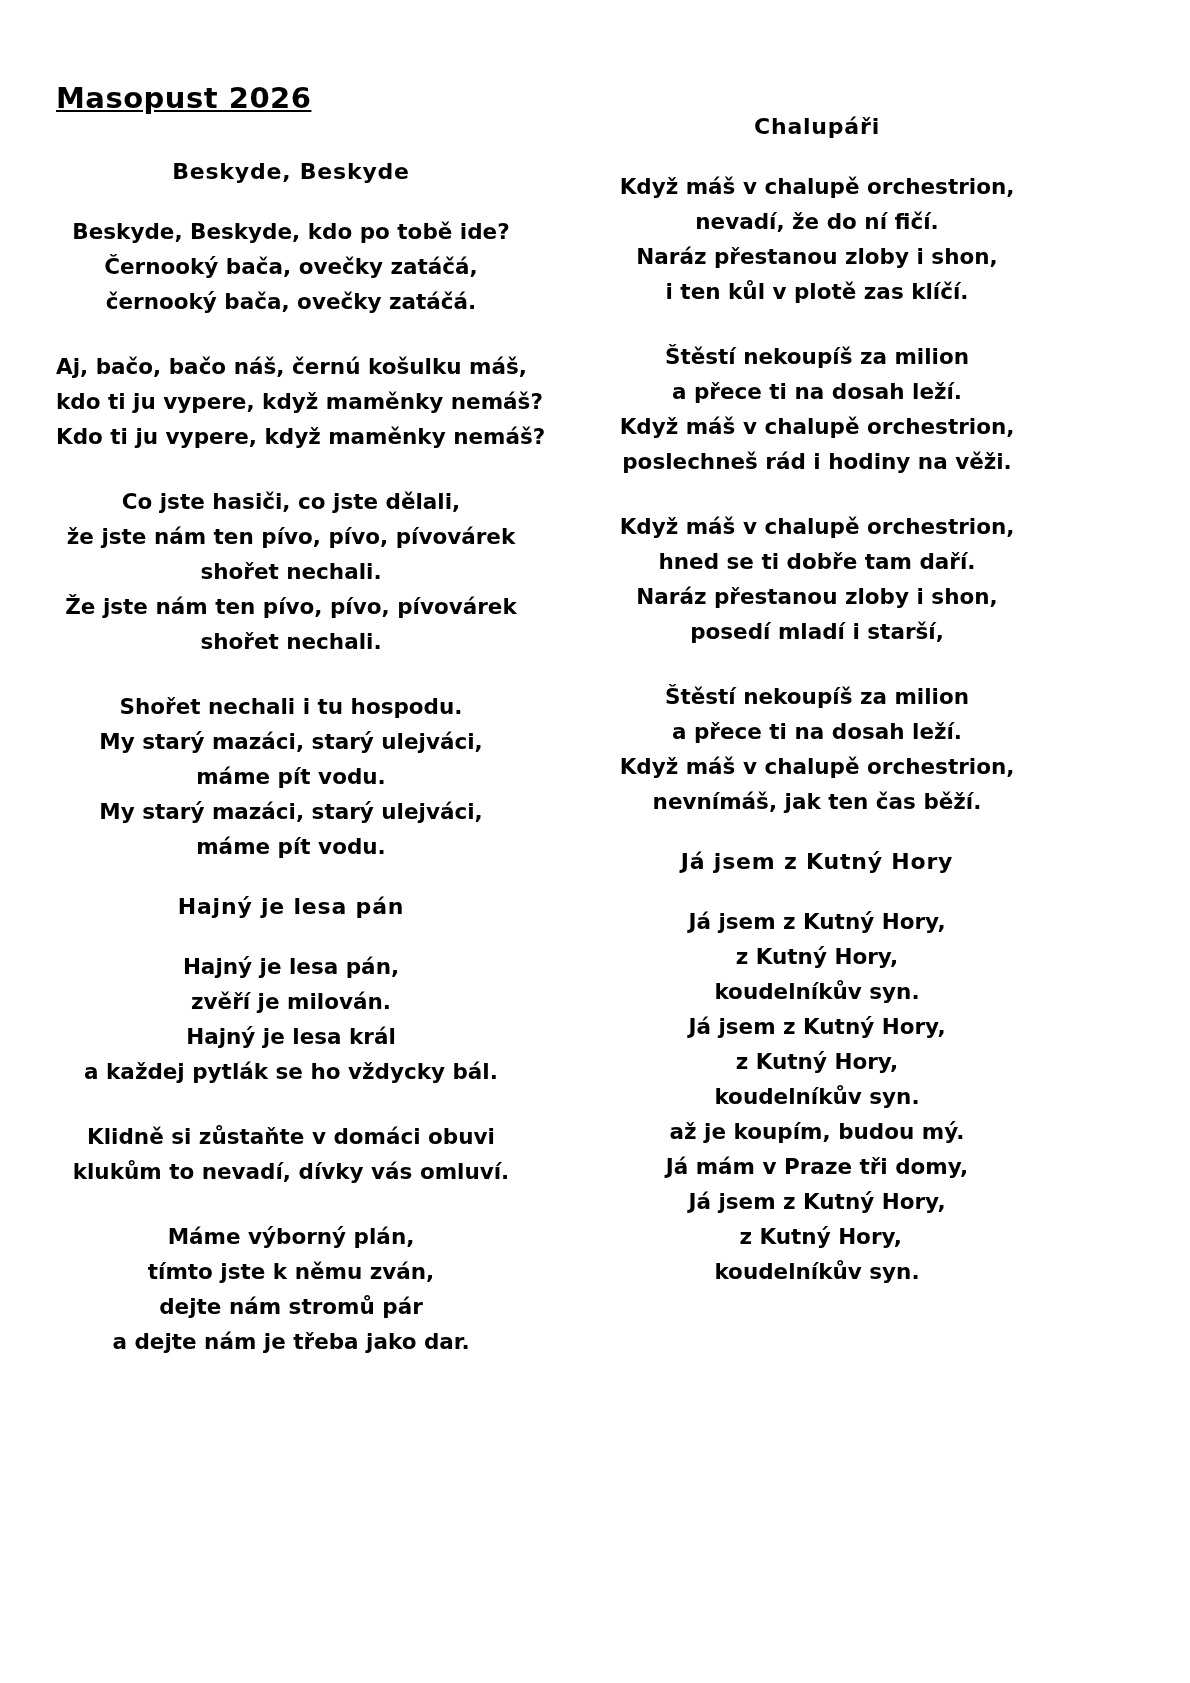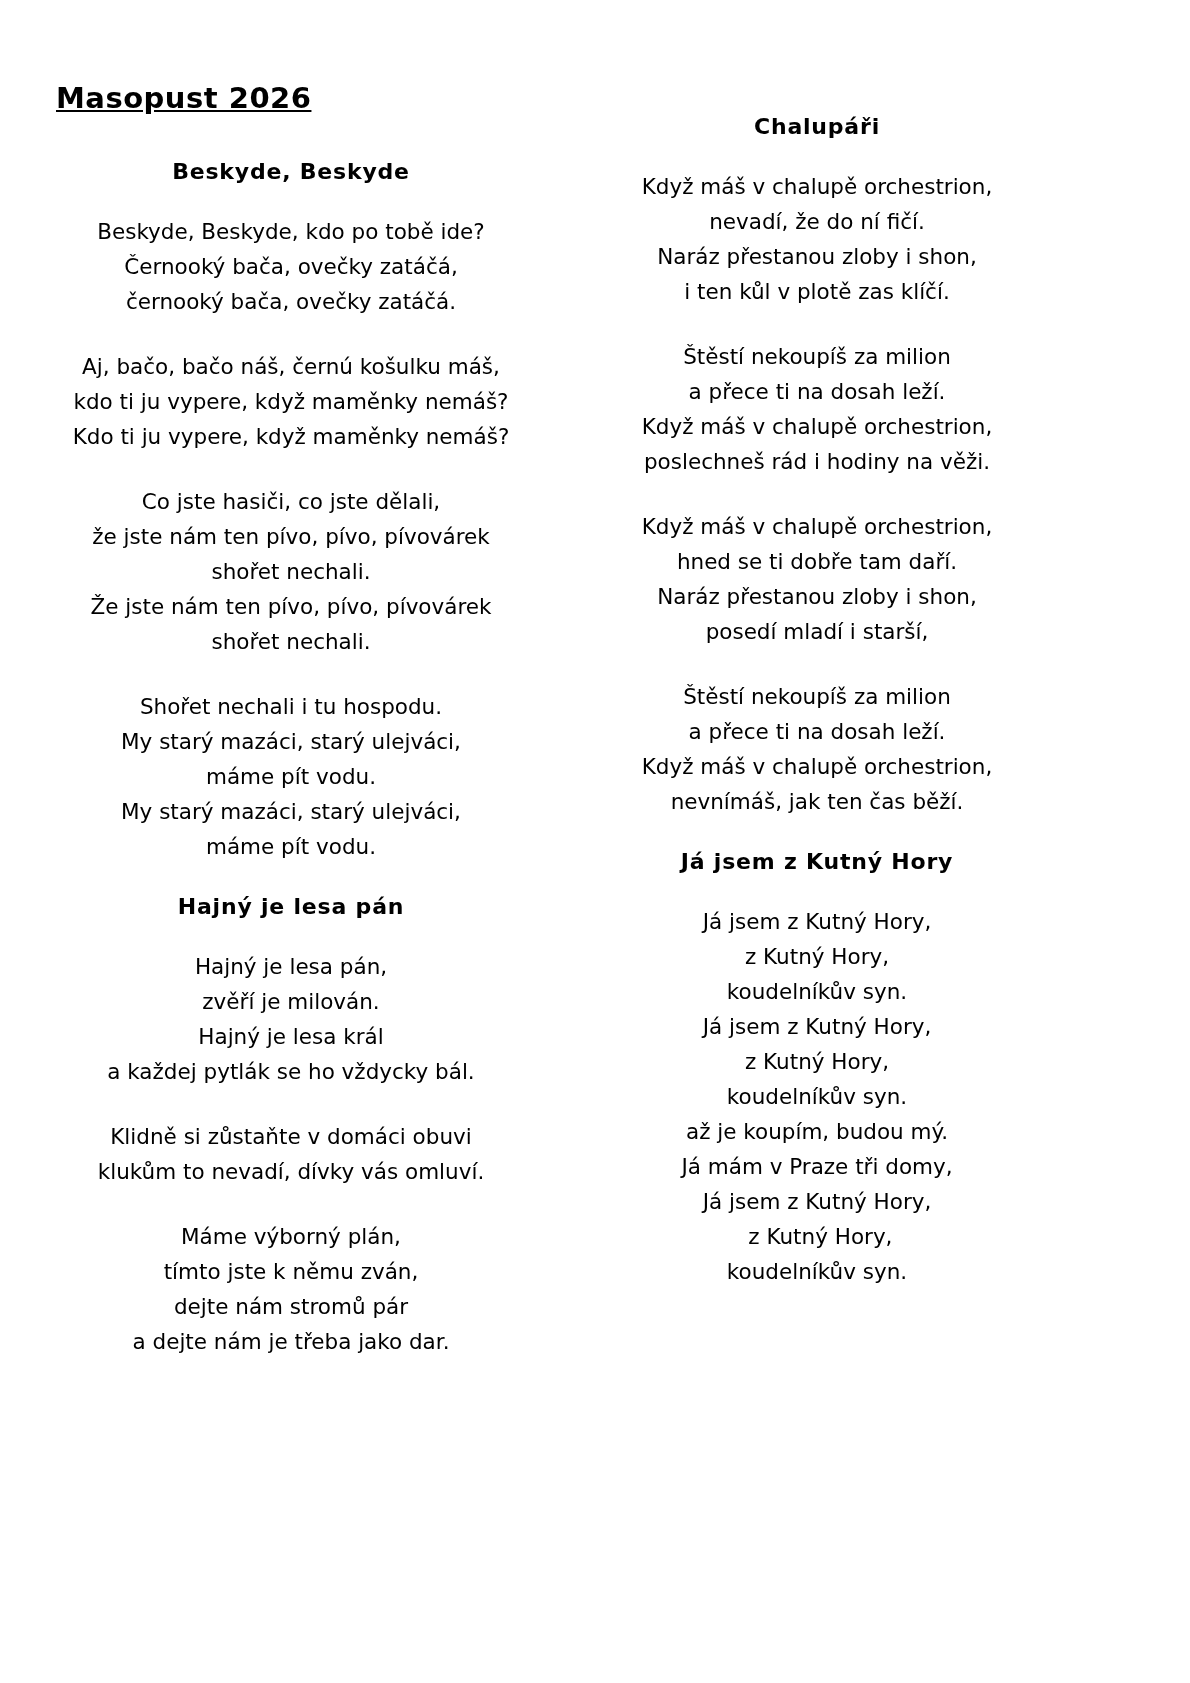--- a/index.html
+++ b/index.html
@@ -65,20 +65,21 @@
     letter-spacing: 0.8px;
     margin-bottom: 30px;
   }
   .stanza {
     margin-bottom: 30px;
   }
   .line {
     font-size: 21.5px;
     line-height: 35px;
     white-space: pre;
+    font-weight: bold;
   }
 </style>
 </head>
 <body>
 
 <div class="page">
 
   <div class="doc-title">Masopust 2026</div>
 
   <div class="columns">

